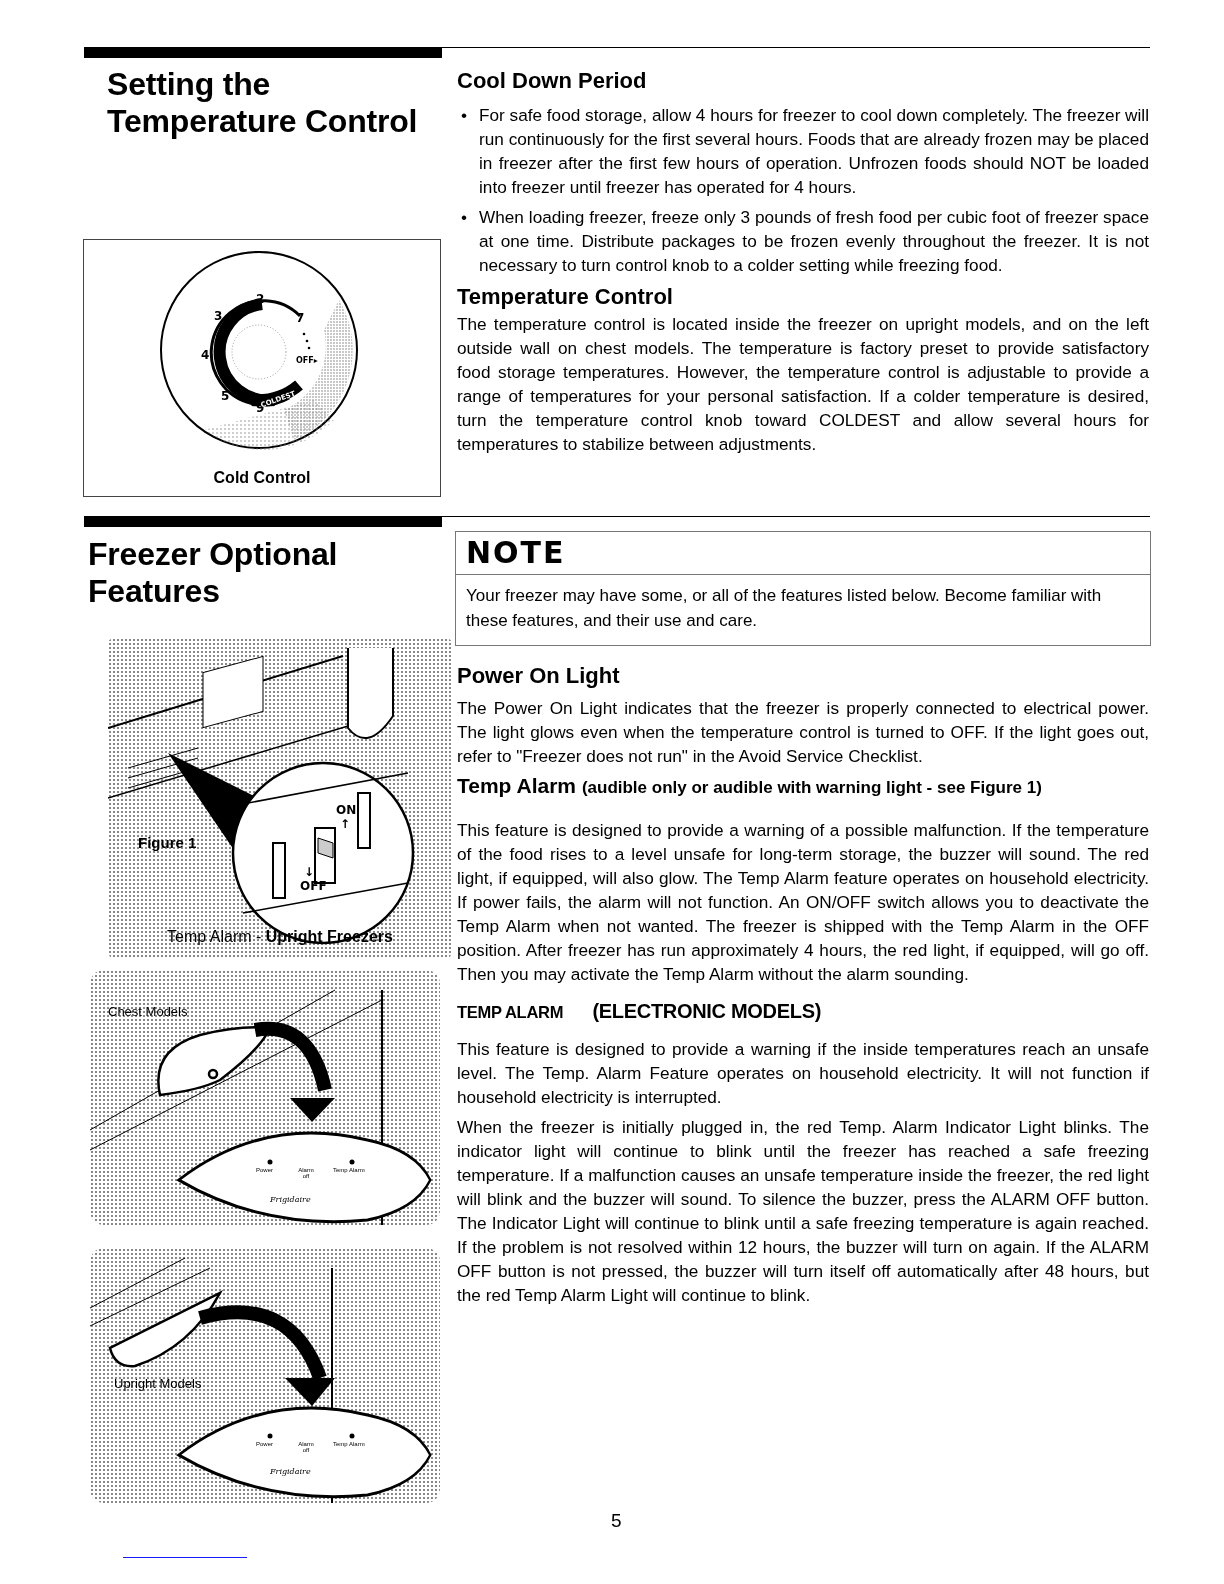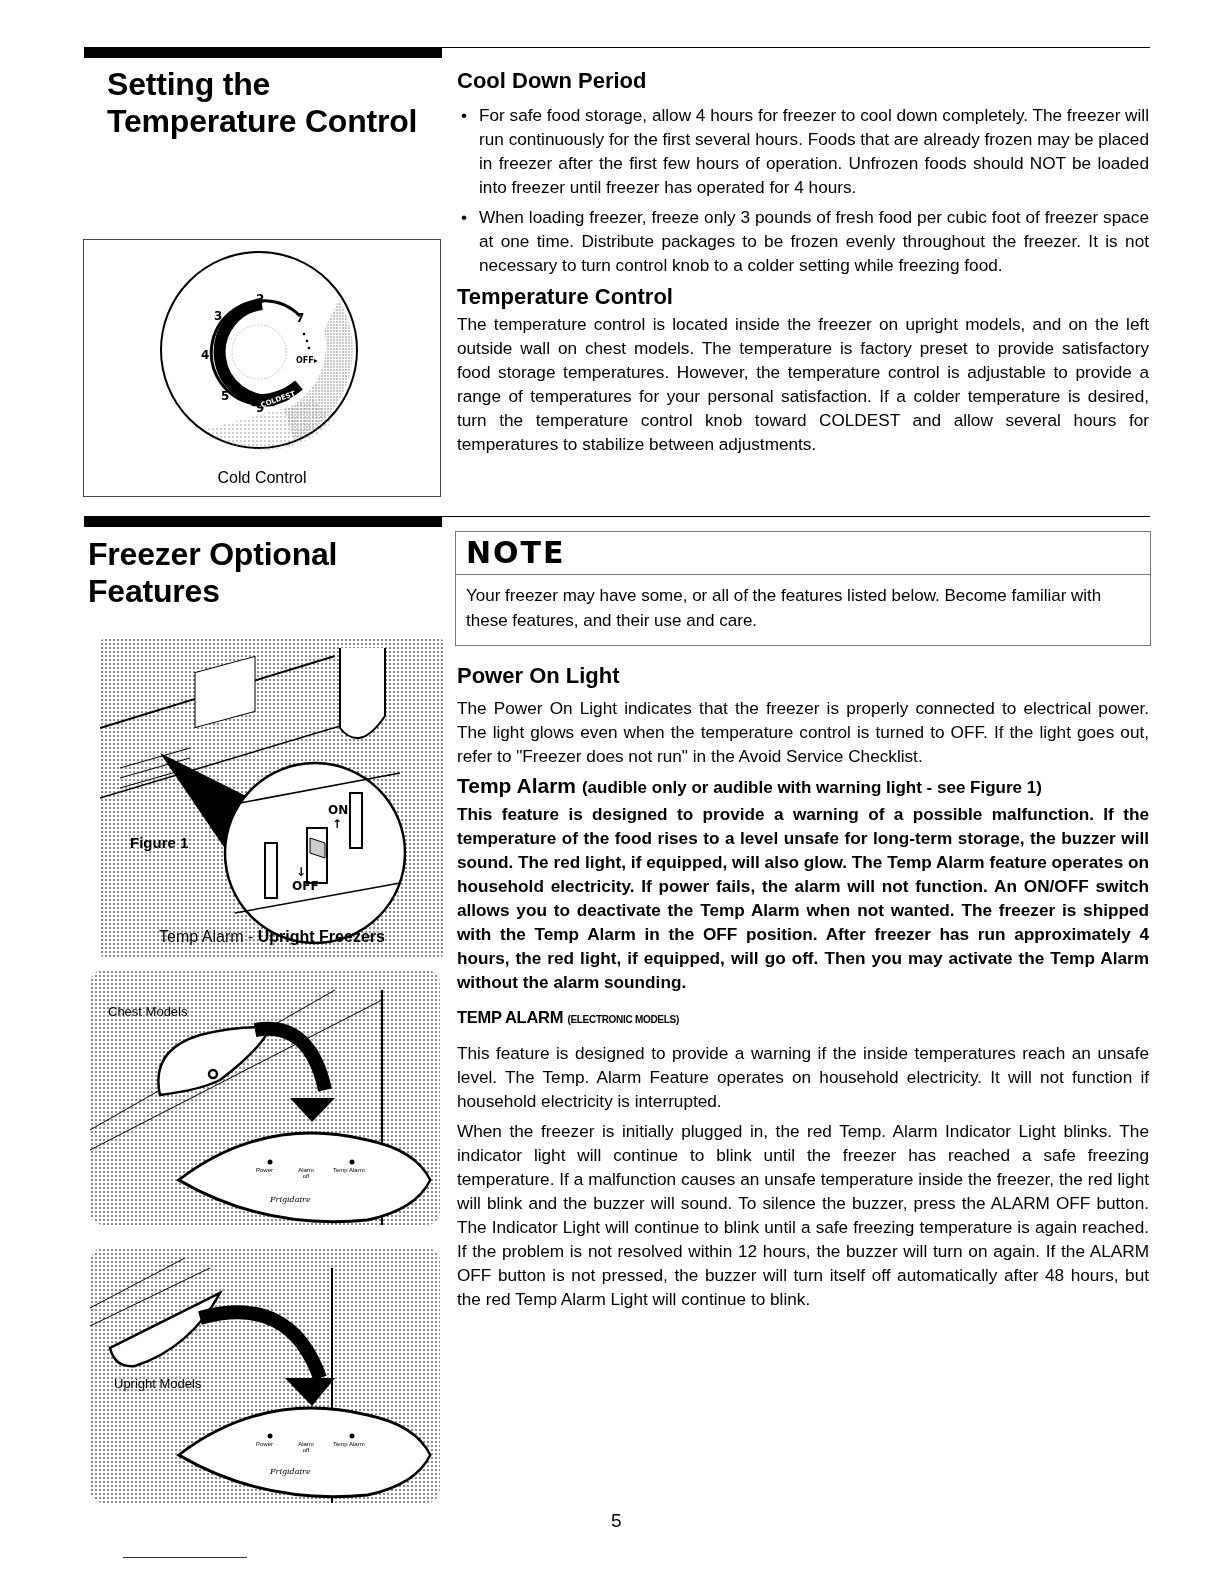--- a/index.html
+++ b/index.html
@@ -12,21 +12,21 @@
   .body { font-size:17.2px; line-height:24px; text-align:justify; font-family:"Liberation Sans Narrow","Liberation Sans", sans-serif; }
   .body p { margin:0 0 6px 0; }
   ul.bullets { list-style:none; margin:0; padding:0; }
   ul.bullets li { position:relative; padding-left:22px; margin-bottom:6px; }
   ul.bullets li .dot { position:absolute; left:4px; top:0; }
   .figbox { position:absolute; border:1px solid #444; }
   .note-box { position:absolute; border:1px solid #777; }
   .note-title { font-family:"DejaVu Sans", sans-serif; font-weight:900; font-size:30px; letter-spacing:2px; padding:2px 10px; border-bottom:1px solid #777; line-height:38px; }
   .note-text { font-size:17px; line-height:25px; padding:8px 10px; }
   .dotted { background-image: radial-gradient(#888 0.8px, transparent 0.9px); background-size:4px 4px; }
-  .caption { font-size:16px; }
+  .caption { font-size:16px;font-weight:bold; }
   .page-num { font-size:19px; }
   .temp-alarm-head { font-size:21px; font-weight:bold; }
   .temp-alarm-head .paren { font-size:17px; }
   .elec-head { font-size:16.5px; font-weight:bold; letter-spacing:-0.3px; }
 </style>
 </head>
 <body>
 
 <div class="rule-thick" style="left:84px; top:47px; width:358px;"></div>
 <div class="rule-thin" style="left:442px; top:47px; width:708px;"></div>
@@ -88,21 +88,21 @@
 <h1 class="section" style="left:88px; top:536px;">
   <span>Freezer Optional</span><br>
   <span>Features</span>
 </h1>
 
 <div class="note-box" style="left:455px; top:531px; width:694px; height:113px;">
   <div class="note-title">NOTE</div>
   <div class="note-text">Your freezer may have some, or all of the features listed below. Become familiar with these features, and their use and care.</div>
 </div>
 
-<div class="abs dotted" style="left:100px; top:638px; width:344px; height:320px; border-radius:6px;">
+<div class="abs dotted" style="left:108px; top:638px; width:344px; height:320px; border-radius:6px;">
   <svg width="344" height="320" viewBox="0 0 344 320" style="position:absolute; left:0; top:0;">
     <path d="M0 80 L230 10 L240 0 L0 0 Z" fill="none"></path>
     <path d="M0 90 L235 18" stroke="#000" stroke-width="2"></path>
     <path d="M0 160 L260 82" stroke="#000" stroke-width="1.5"></path>
     <path d="M240 10 L240 90 Q260 115 285 78 L285 10" fill="#fff" stroke="#000" stroke-width="2"></path>
     <rect x="95" y="60" width="60" height="55" fill="#fff" stroke="#000" transform="skewY(-15)"></rect>
     <path d="M20 130 L90 110 M20 140 L90 120 M20 150 L90 130" stroke="#000"></path>
     <path d="M110 80 L150 45 L150 60 Z" fill="#fff"></path>
     <polygon points="60,115 180,175 145,240" fill="#000"></polygon>
     <circle cx="215" cy="215" r="90" fill="#fff" stroke="#000" stroke-width="2.5"></circle>
@@ -161,26 +161,26 @@
 
 <div class="abs" style="left:457px; top:662px; width:692px;">
   <h2 class="sub">Power On Light</h2>
   <div class="body" style="margin-top:6px;">
     <p>The Power On Light indicates that the freezer is properly connected to electrical power. The light glows even when the temperature control is turned to OFF. If the light goes out, refer to "Freezer does not run" in the Avoid Service Checklist.</p>
   </div>
   <div class="temp-alarm-head" style="margin-top:2px;">
     <span>Temp Alarm</span>
     <span class="paren">(audible only or audible with warning light - see Figure 1)</span>
   </div>
-  <div class="body" style="margin-top:4px;font-weight:bold;">
+  <div class="body" style="margin-top:20px;">
     <p>This feature is designed to provide a warning of a possible malfunction. If the temperature of the food rises to a level unsafe for long-term storage, the buzzer will sound. The red light, if equipped, will also glow. The Temp Alarm feature operates on household electricity. If power fails, the alarm will not function. An ON/OFF switch allows you to deactivate the Temp Alarm when not wanted. The freezer is shipped with the Temp Alarm in the OFF position. After freezer has run approximately 4 hours, the red light, if equipped, will go off. Then you may activate the Temp Alarm without the alarm sounding.</p>
   </div>
   <div class="elec-head" style="margin-top:14px;">
     <span>TEMP ALARM</span>
-    <span style="font-size:10px;">(ELECTRONIC MODELS)</span>
+    <span style="font-size:20px;margin-left:25px;">(ELECTRONIC MODELS)</span>
   </div>
   <div class="body" style="margin-top:14px;">
     <p>This feature is designed to provide a warning if the inside temperatures reach an unsafe level. The Temp. Alarm Feature operates on household electricity. It will not function if household electricity is interrupted.</p>
     <p>When the freezer is initially plugged in, the red Temp. Alarm Indicator Light blinks. The indicator light will continue to blink until the freezer has reached a safe freezing temperature. If a malfunction causes an unsafe temperature inside the freezer, the red light will blink and the buzzer will sound. To silence the buzzer, press the ALARM OFF button. The Indicator Light will continue to blink until a safe freezing temperature is again reached. If the problem is not resolved within 12 hours, the buzzer will turn on again. If the ALARM OFF button is not pressed, the buzzer will turn itself off automatically after 48 hours, but the red Temp Alarm Light will continue to blink.</p>
   </div>
 </div>
 
 <div class="abs page-num" style="left:611px; top:1510px;">5</div>
 <div class="abs" style="left:123px; top:1557px; width:124px; height:1px; background:#1a1aff;"></div>
 

